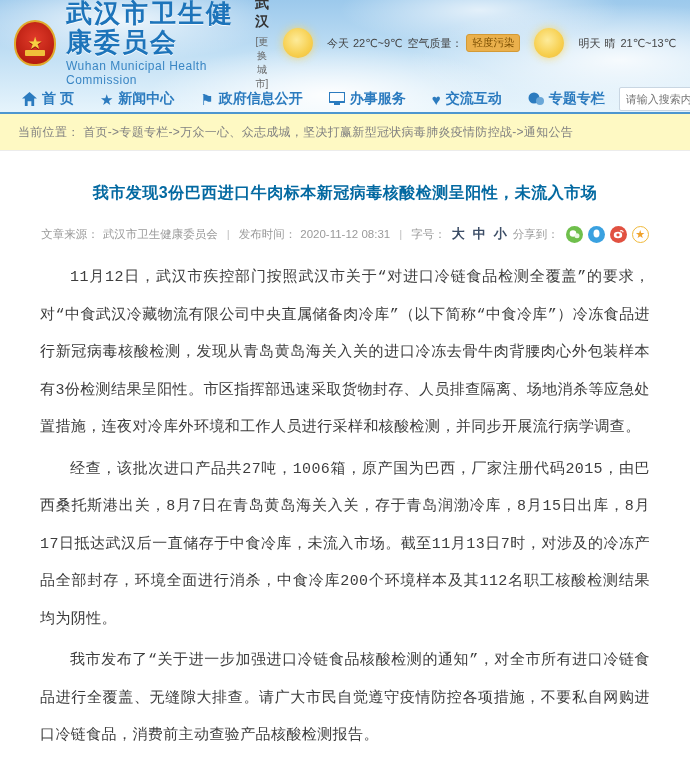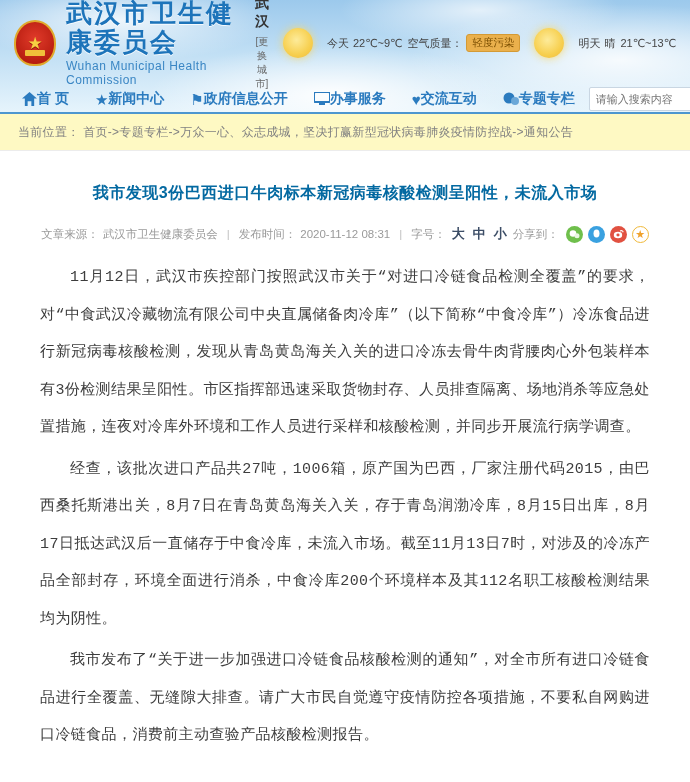--- a/index.html
+++ b/index.html
@@ -47,21 +47,21 @@
   }
   .w-col { display:flex; flex-direction:row; gap:5px; font-size:11px; color:#444; }
   .w-row { display:flex; align-items:center; gap:4px; white-space:nowrap; }
   .air-badge {
     background:#eab04c; color:#7a4e00; border-radius:3px; padding:1px 5px; font-size:10.5px;
     border:1px solid #d49a35;
   }
   
   .nav-row { display:flex; align-items:center; height:26px; padding:0 0 0 10px; gap:2px; }
   .nav-item {
-    display:flex; align-items:center; color:#2b7bbf; font-size:14px;
+    display:flex; align-items:center; gap:5px; color:#2b7bbf; font-size:14px;
     text-decoration:none; padding:0 12px; white-space:nowrap; cursor:pointer; font-weight:bold;
   }
   .nav-item .glyph { font-size:15px; line-height:1; }
   .nav-item svg { display:block; }
   .search-wrap { margin-left:auto; display:flex; align-items:center; }
   .search-input {
     width:108px; height:24px; border:1px solid #c9d6e2; background:#fff; border-radius:2px;
     font-size:11px; padding:0 6px; color:#333; outline:none;
   }
   

